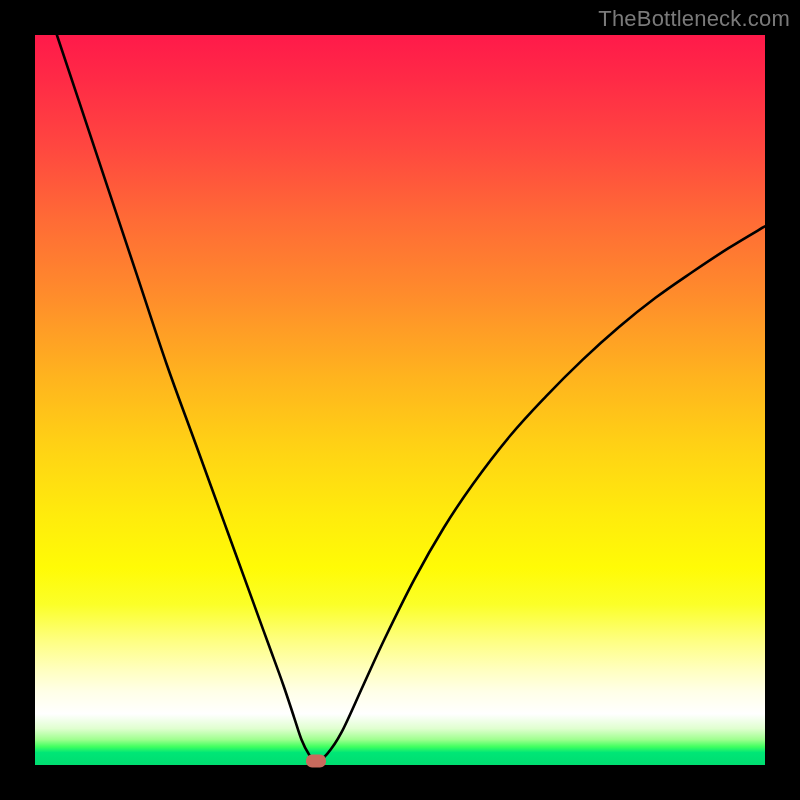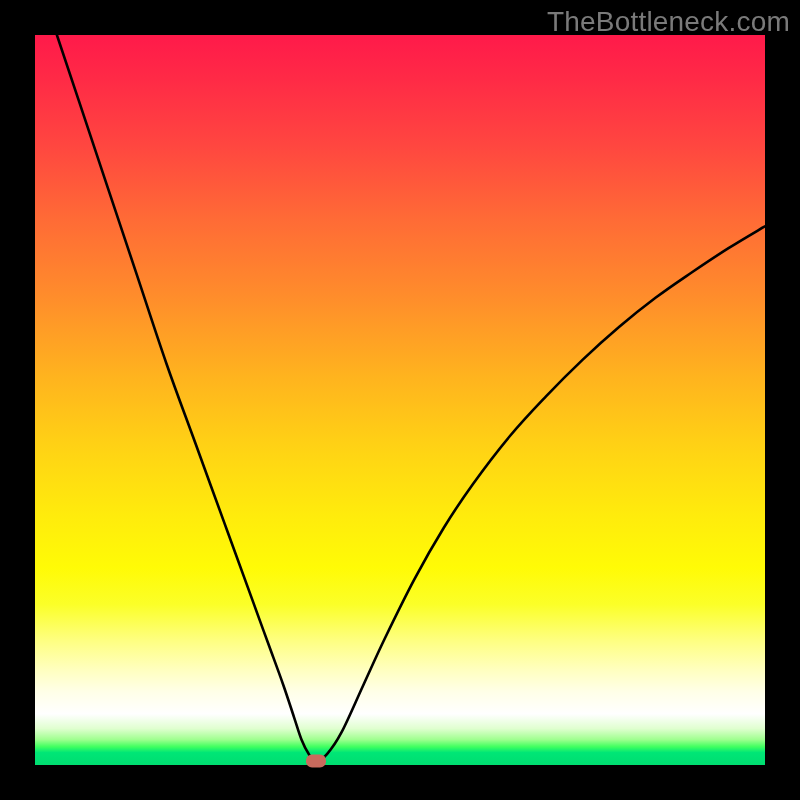--- a/index.html
+++ b/index.html
@@ -37,21 +37,21 @@
       #00e676 98.3%,
       #00dd70 100%
     );
   }
   .watermark {
     position: absolute;
     top: 6px;
     right: 10px;
     color: #7a7a7a;
     font-family: Arial, Helvetica, sans-serif;
-    font-size: 28px;
+    font-size: 22px;
     letter-spacing: 0.2px;
   }
   .curve-svg {
     position: absolute;
     left: 0;
     top: 0;
     width: 730px;
     height: 730px;
   }
   .marker {

